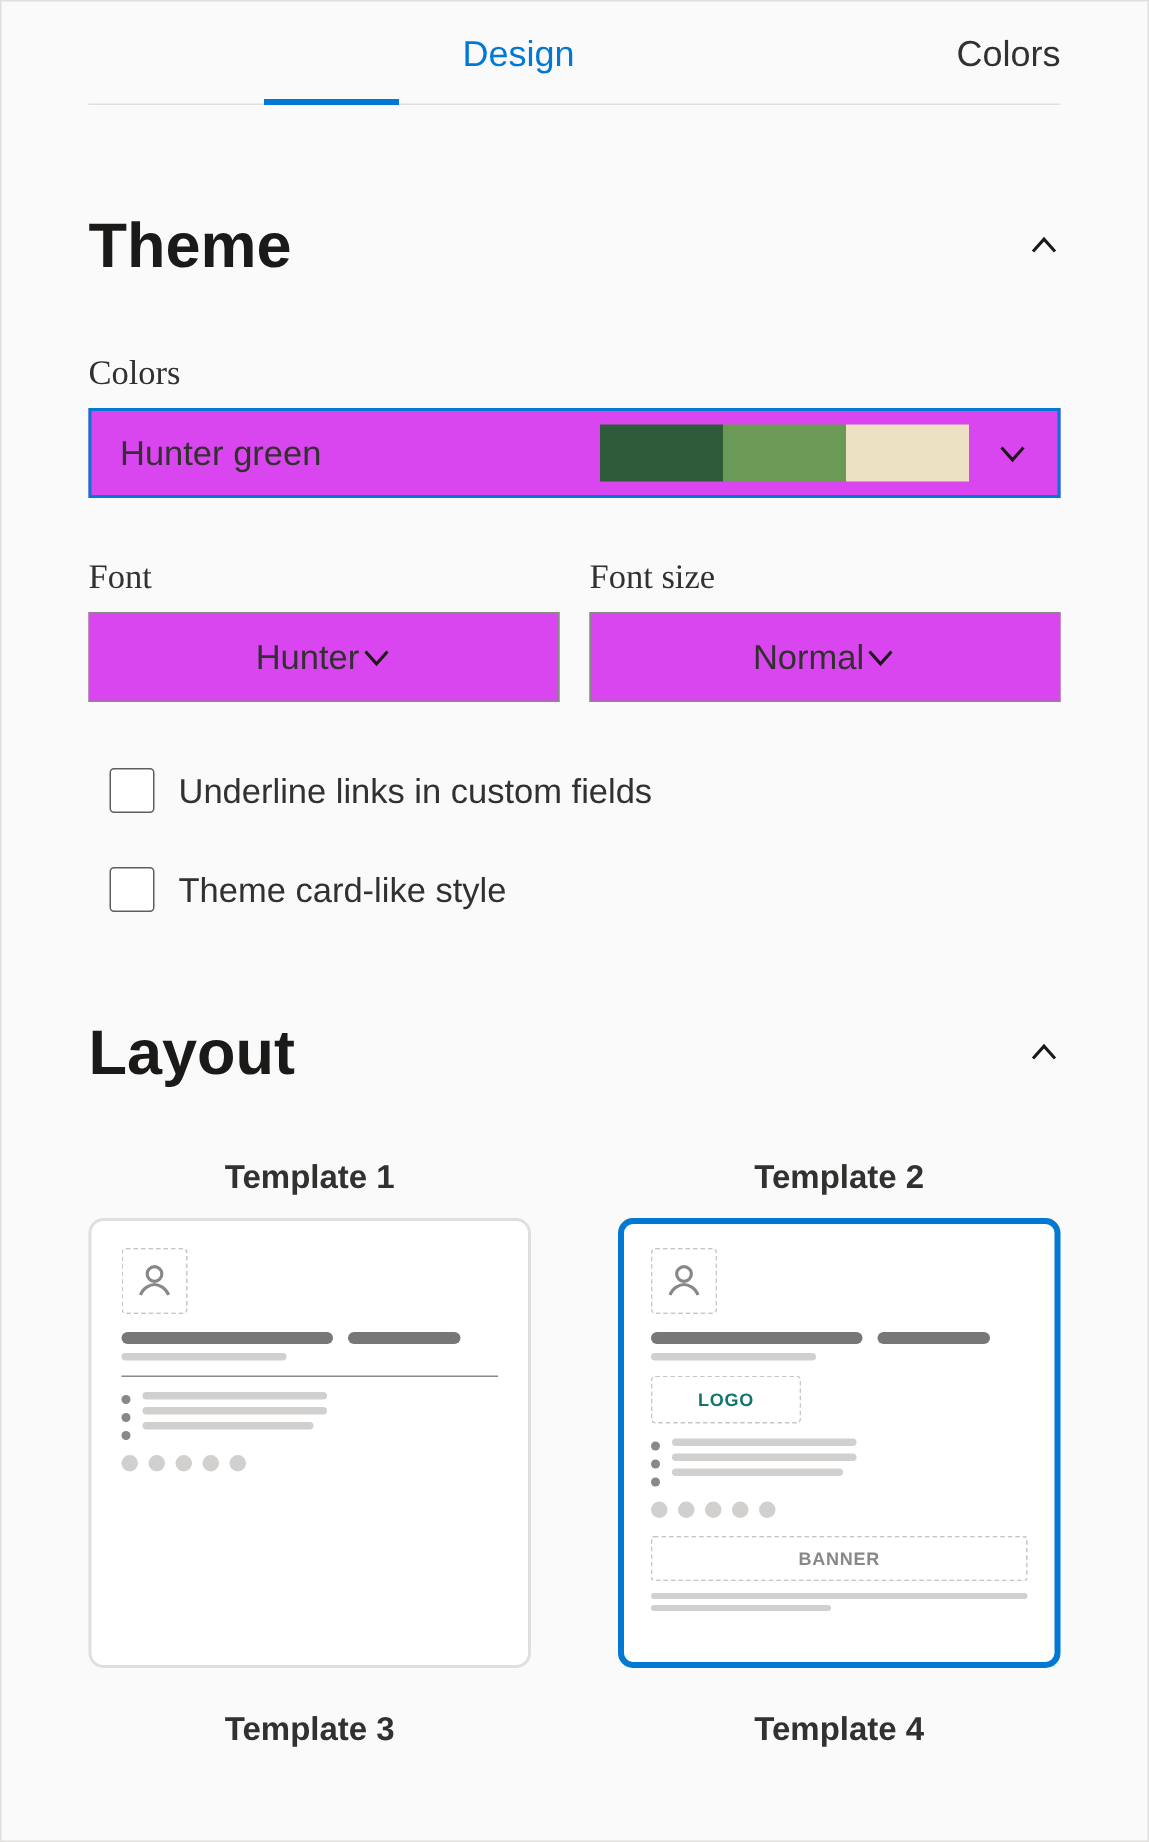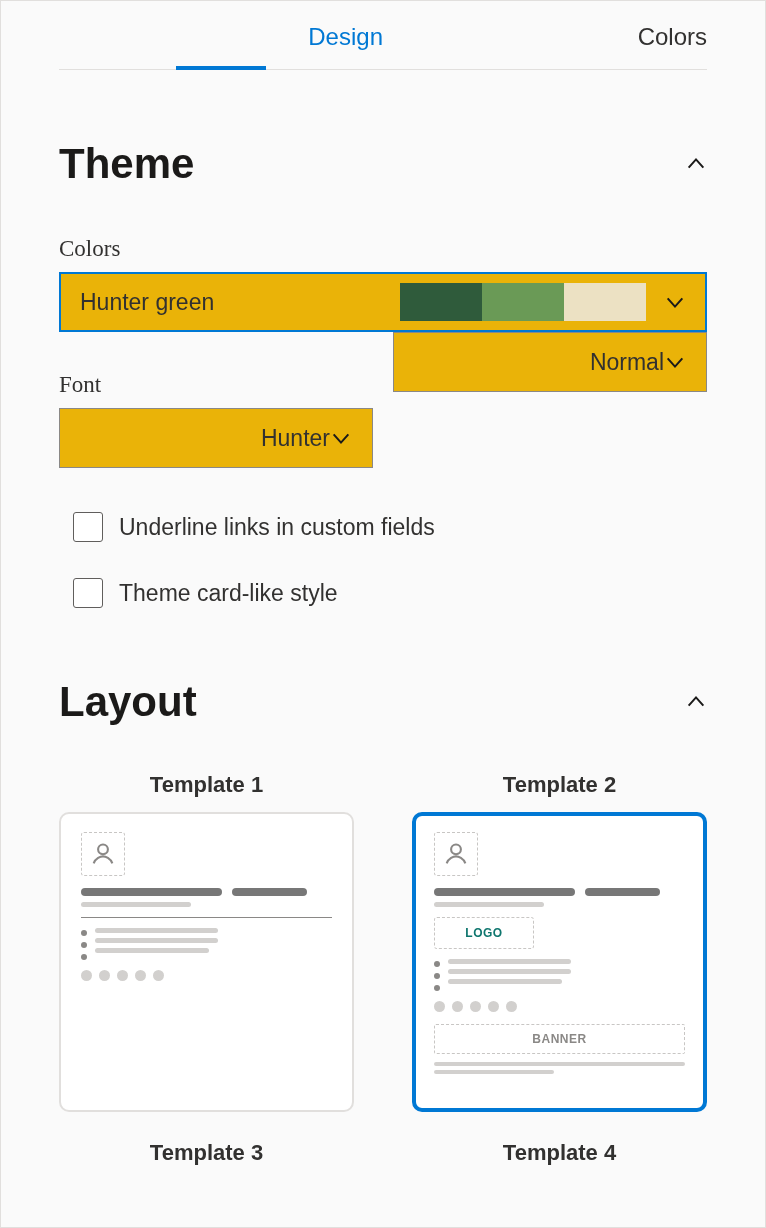--- a/index.html
+++ b/index.html
@@ -80,22 +80,22 @@
       margin-top: 48px;
       margin-bottom: 10px;
       display: block;
       font-family: Liberation Serif, serif;
     }
 
     
     .select-box {
       display: flex;
       align-items: center;
-      justify-content: flex-end;
-      background: #eab308;
+      justify-content: center;
+      background: #d946ef;
       border: 1px solid #8a8886;
       height: 60px;
       padding: 0 20px;
       cursor: pointer;
       font-size: 23px;
     }
     .select-box.focused {
       border: 2px solid #0078d4;
       padding: 0 19px;
     }
@@ -272,20 +272,21 @@
       <div class="select-box">
         <span>Hunter</span>
         <span class="chevron-down">
           <svg viewBox="0 0 24 24">
               <polyline points="4,8 12,17 20,8"></polyline>
             </svg>
         </span>
       </div>
     </div>
     <div class="col">
+      <label class="field-label inline">Font size</label>
       <div class="select-box">
         <span>Normal</span>
         <span class="chevron-down">
           <svg viewBox="0 0 24 24">
               <polyline points="4,8 12,17 20,8"></polyline>
             </svg>
         </span>
       </div>
     </div>
   </div>

